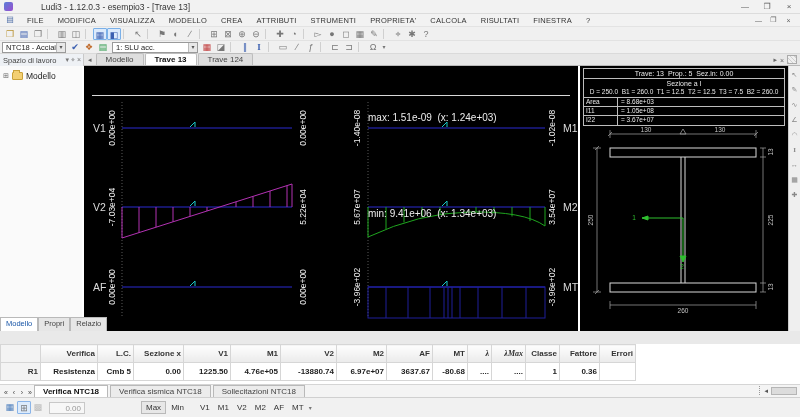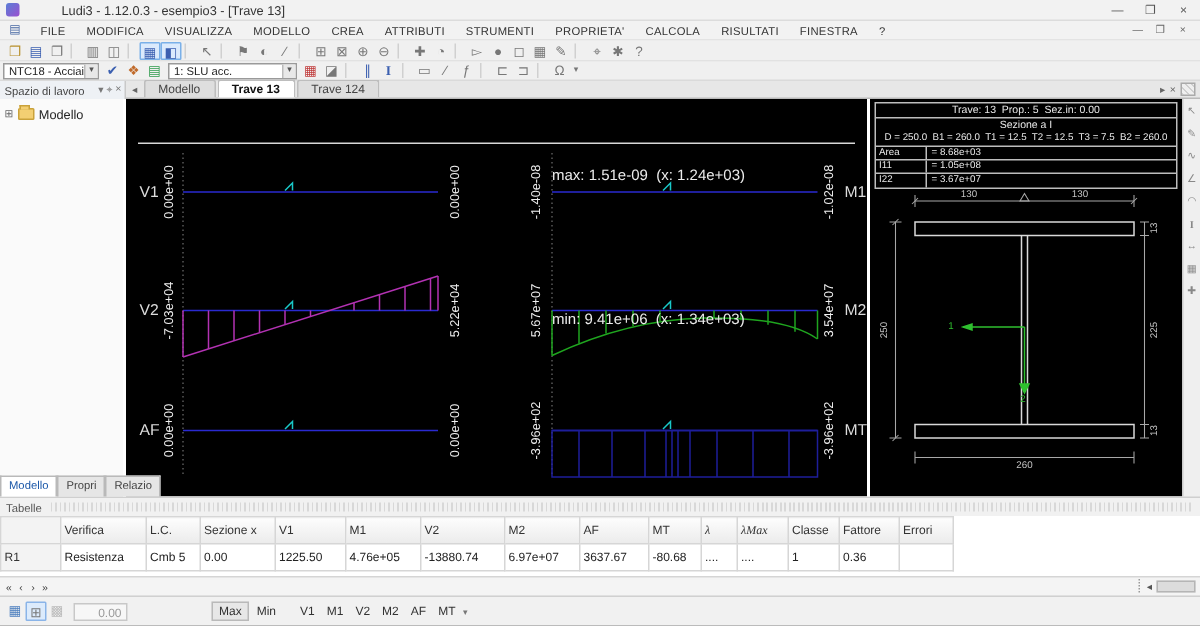--- a/index.html
+++ b/index.html
@@ -109,22 +109,22 @@
   .right-toolbar .serif{font-family:"Liberation Serif",serif;font-weight:bold;}
 
   
   .tabelle-hdr{position:absolute;left:0;top:331px;width:800px;height:13px;background:#f1f1f1;
                border-top:1px solid #cfcfcf;display:flex;align-items:center;padding:0 4px;}
   .tabelle-hdr .t{font-size:7.5px;color:#555;margin-right:6px;}
   .hdr-tex{flex:1;height:6px;background:repeating-linear-gradient(90deg,#d8d8d8 0 1px,#f1f1f1 1px 3px);}
 
   .table-area{position:absolute;left:0;top:344px;width:800px;height:40px;background:#fff;}
   table.vt{border-collapse:collapse;table-layout:fixed;width:800px;}
-  .vt th,.vt td{border:1px solid #d6d6d6;font-size:8px;font-weight:normal;height:12px;
-                padding:4px 2px;text-align:left;overflow:hidden;white-space:nowrap;}
+  .vt th,.vt td{border:1px solid #d6d6d6;font-size:8px;font-weight:bold;height:12px;
+                padding:4px 2px;text-align:right;overflow:hidden;white-space:nowrap;}
   .vt th{background:linear-gradient(#fdfdfd,#ebebeb);color:#333;height:13px;}
   .vt td{color:#222;background:#fff;}
   .vt .rowhead{background:#f3f3f3;color:#333;}
   .vt .ital{font-style:italic;font-family:"Liberation Serif",serif;}
   .vt .nob{border:none;background:#fff;}
 
   
   .sheettabs{position:absolute;left:0;top:384px;width:800px;height:13px;background:#f4f4f4;
              border-top:1px solid #d5d5d5;display:flex;align-items:flex-end;padding-left:2px;}
   .sheettabs [data-list]{display:flex;align-items:flex-end;}
@@ -475,24 +475,20 @@
         <span>∿</span>
         <span>∠</span>
         <span>◠</span>
         <span class="serif">I</span>
         <span>↔</span>
         <span>▦</span>
         <span>✚</span>
       </div>
   </div>
 
-  <div class="tabelle-hdr">
-    <span class="t">Tabelle</span>
-    <span class="hdr-tex"></span>
-  </div>
 
   <div class="table-area">
     <table class="vt">
       <colgroup>
         <col style="width:40px">
           <col style="width:57px">
           <col style="width:36px">
           <col style="width:50px">
         <col style="width:47px">
           <col style="width:50px">
@@ -548,20 +544,25 @@
       </table>
   </div>
 
   <div class="sheettabs">
     <span class="st-nav" data-list="sheet_tabs.nav">
         <span>«</span>
         <span>‹</span>
         <span>›</span>
         <span>»</span>
       </span>
+    <span data-list="sheet_tabs.tabs">
+        <span class="sheet-tab active">Verifica NTC18</span>
+        <span class="sheet-tab">Verifica sismica NTC18</span>
+        <span class="sheet-tab">Sollecitazioni NTC18</span>
+      </span>
     <span class="st-right" data-list="sheet_tabs.controls">
         <span class="vsep2"></span>
         <span class="arr">◂</span>
         <span class="thumb"></span>
       </span>
   </div>
 
   <div class="statusbar">
     <span class="sb-icons" data-list="status_bar.icons">
         <span class="c-b">▦</span>

